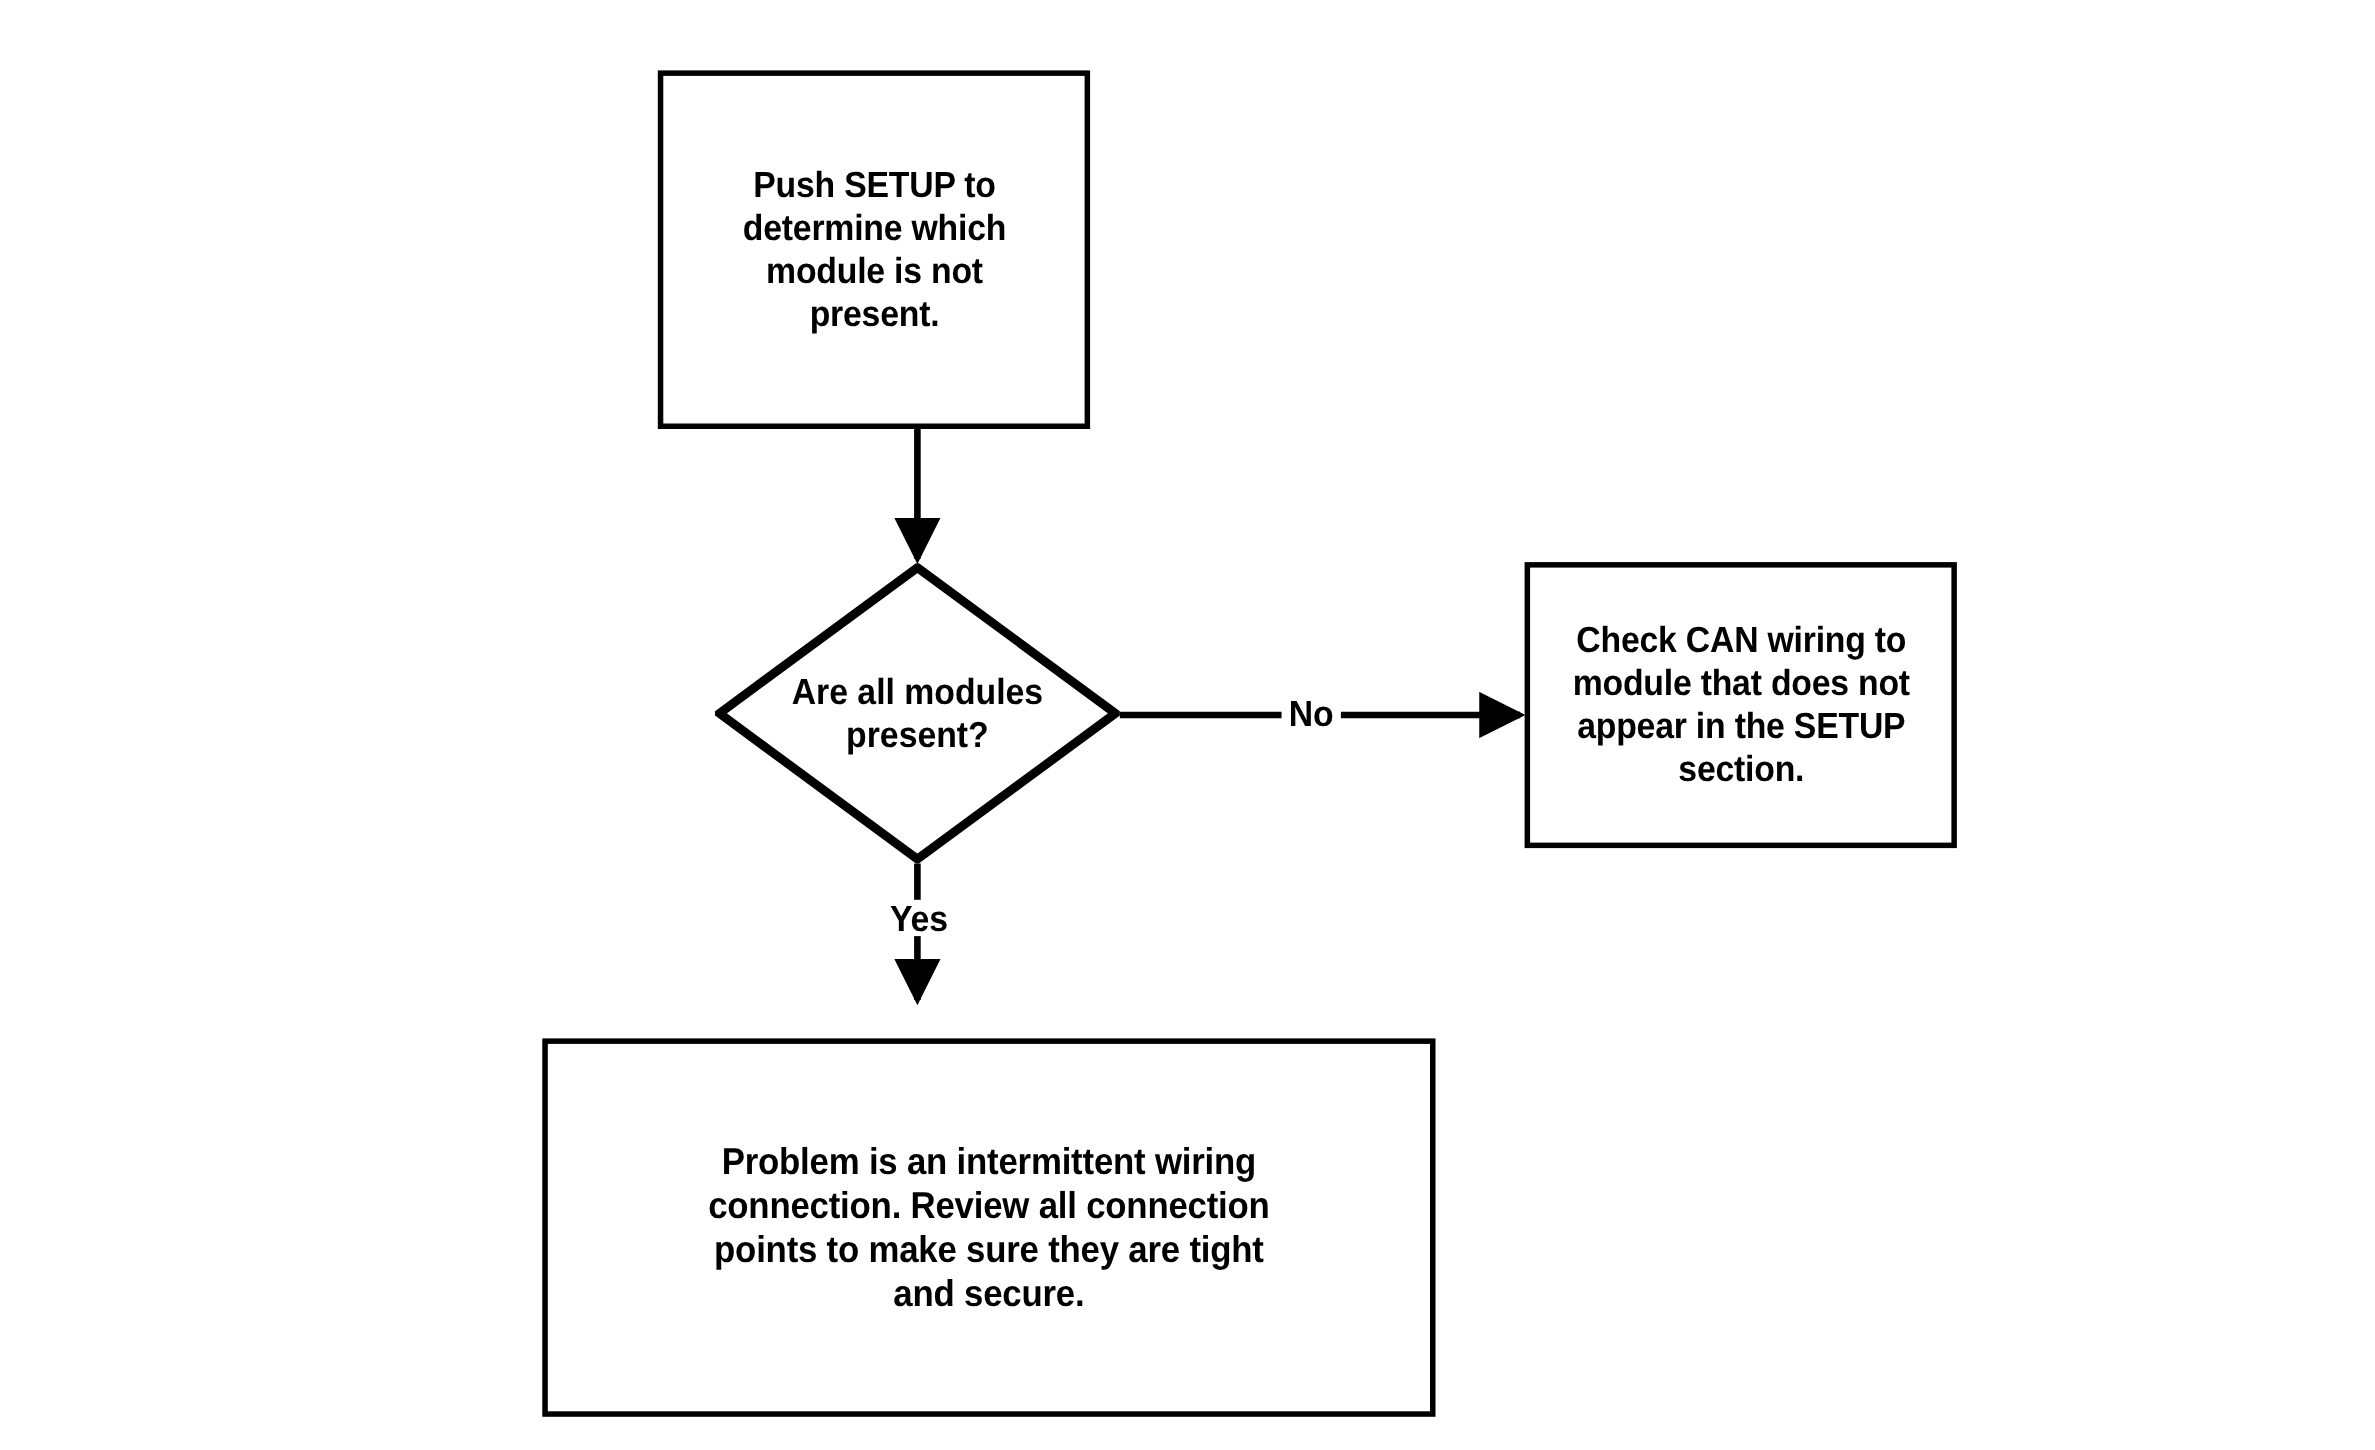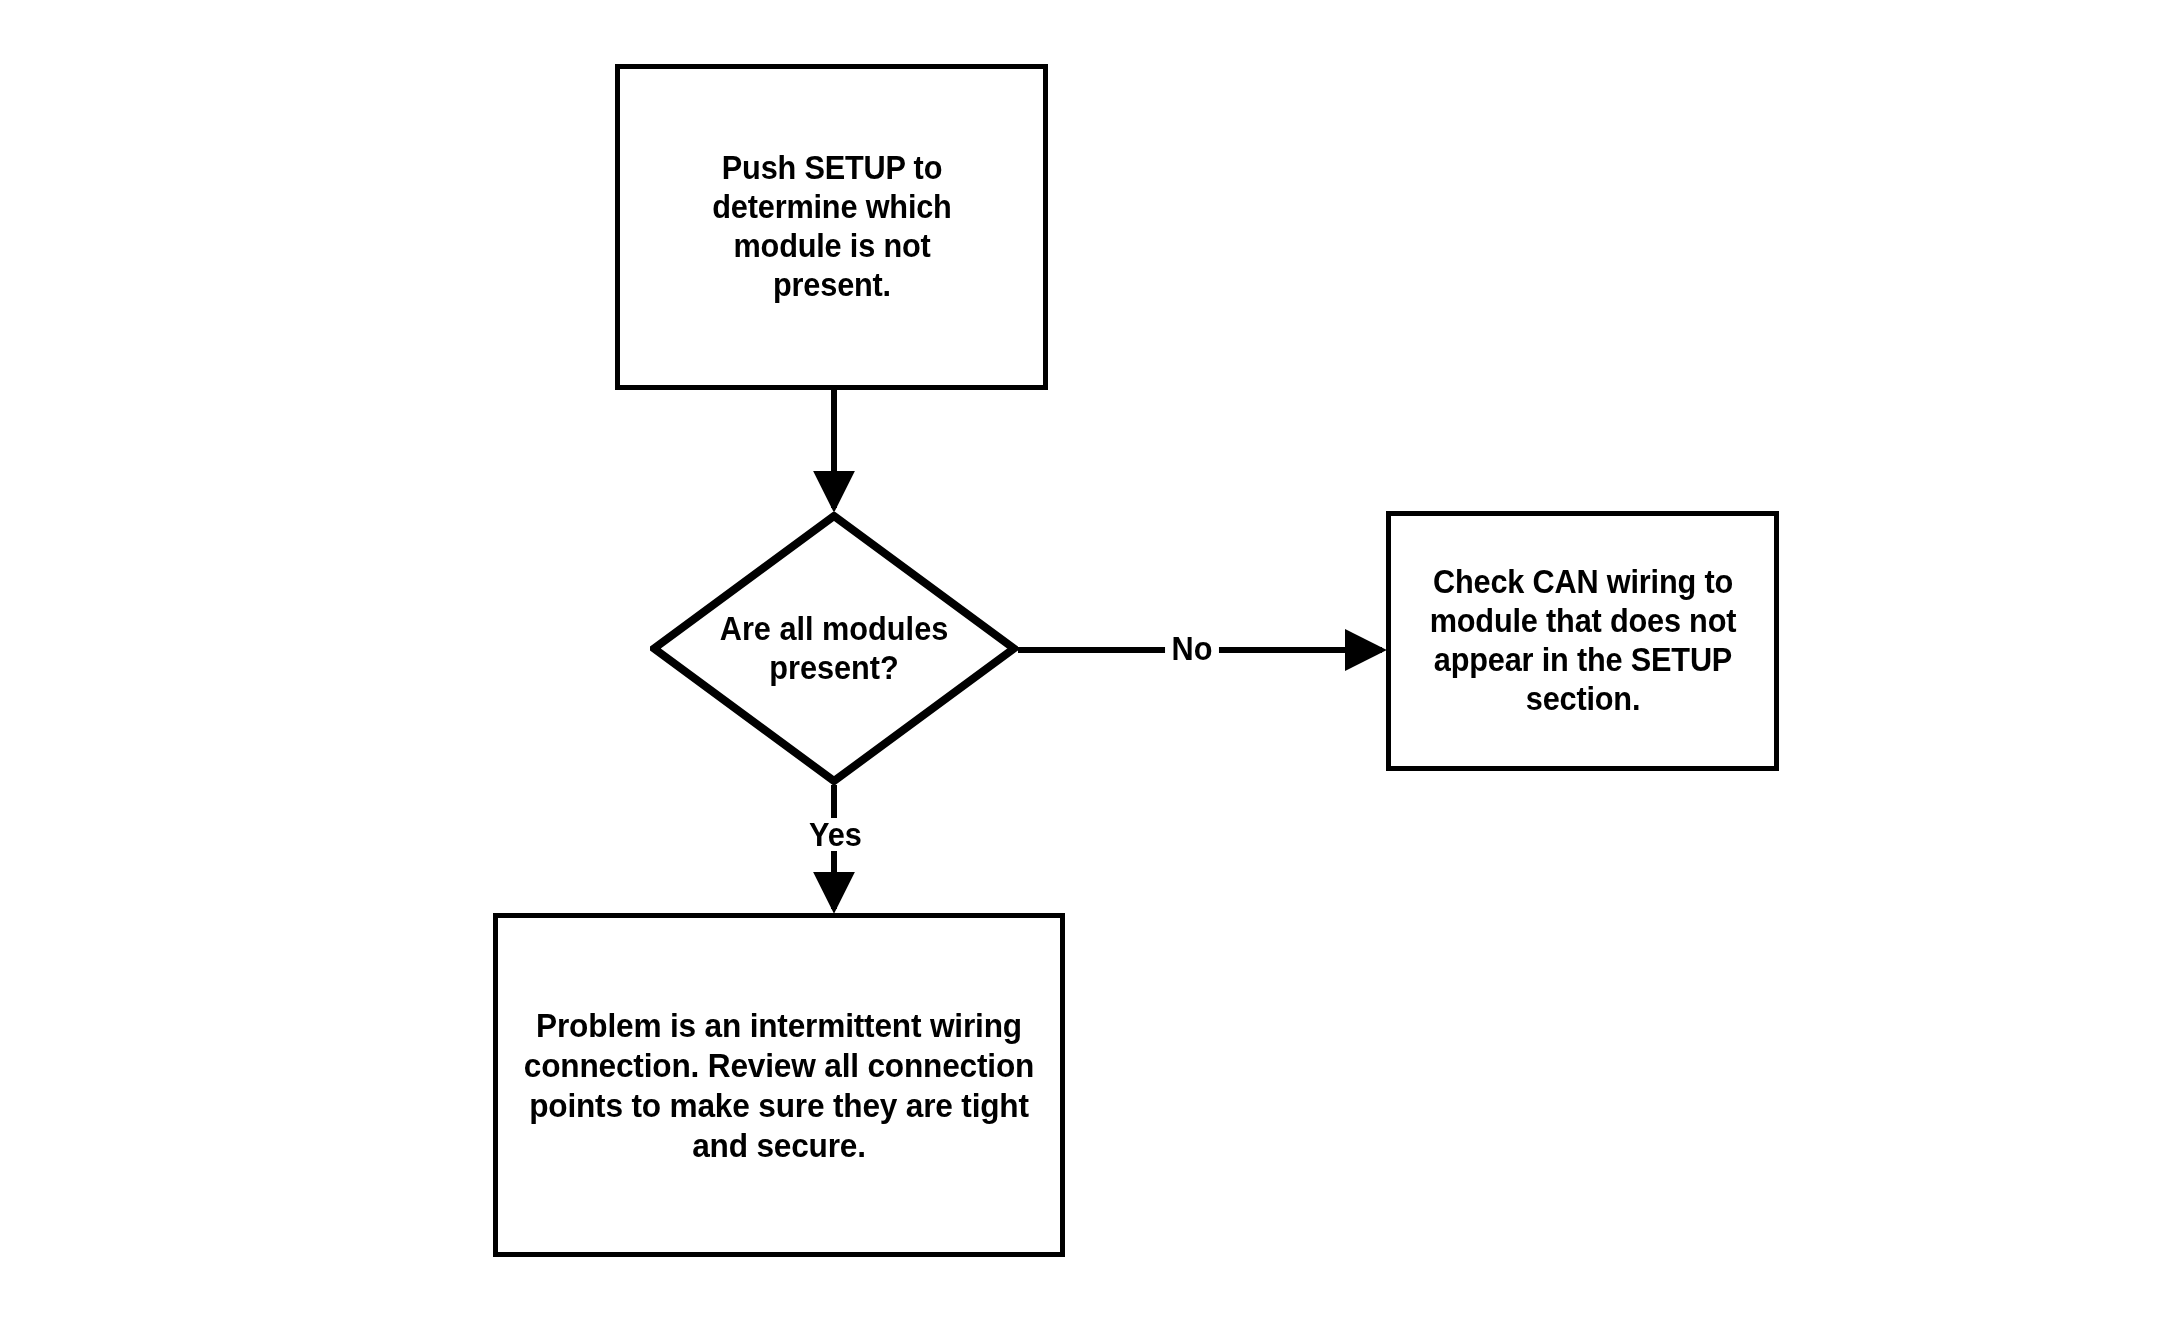--- a/index.html
+++ b/index.html
@@ -32,23 +32,23 @@
     font-weight: bold;
     color: #000000;
     line-height: 1.18;
     white-space: pre-line;
     letter-spacing: -0.2px;
     transform: scaleX(0.93);
   }
 
   
   #box-start {
-    left: 615px;
+    left: 598px;
     top: 64px;
-    width: 433px;
+    width: 393px;
     height: 326px;
   }
   #box-start .node-text {
     font-size: 33px;
     width: 300px;
   }
 
   
   #box-check-can {
     left: 1386px;
@@ -57,22 +57,22 @@
     height: 260px;
   }
   #box-check-can .node-text {
     font-size: 33px;
     width: 340px;
   }
 
   
   #box-intermittent {
     left: 493px;
-    top: 913px;
-    width: 572px;
+    top: 944px;
+    width: 812px;
     height: 344px;
   }
   #box-intermittent .node-text {
     font-size: 34px;
     width: 560px;
   }
 
   
   #decision-wrap {
     position: absolute;

